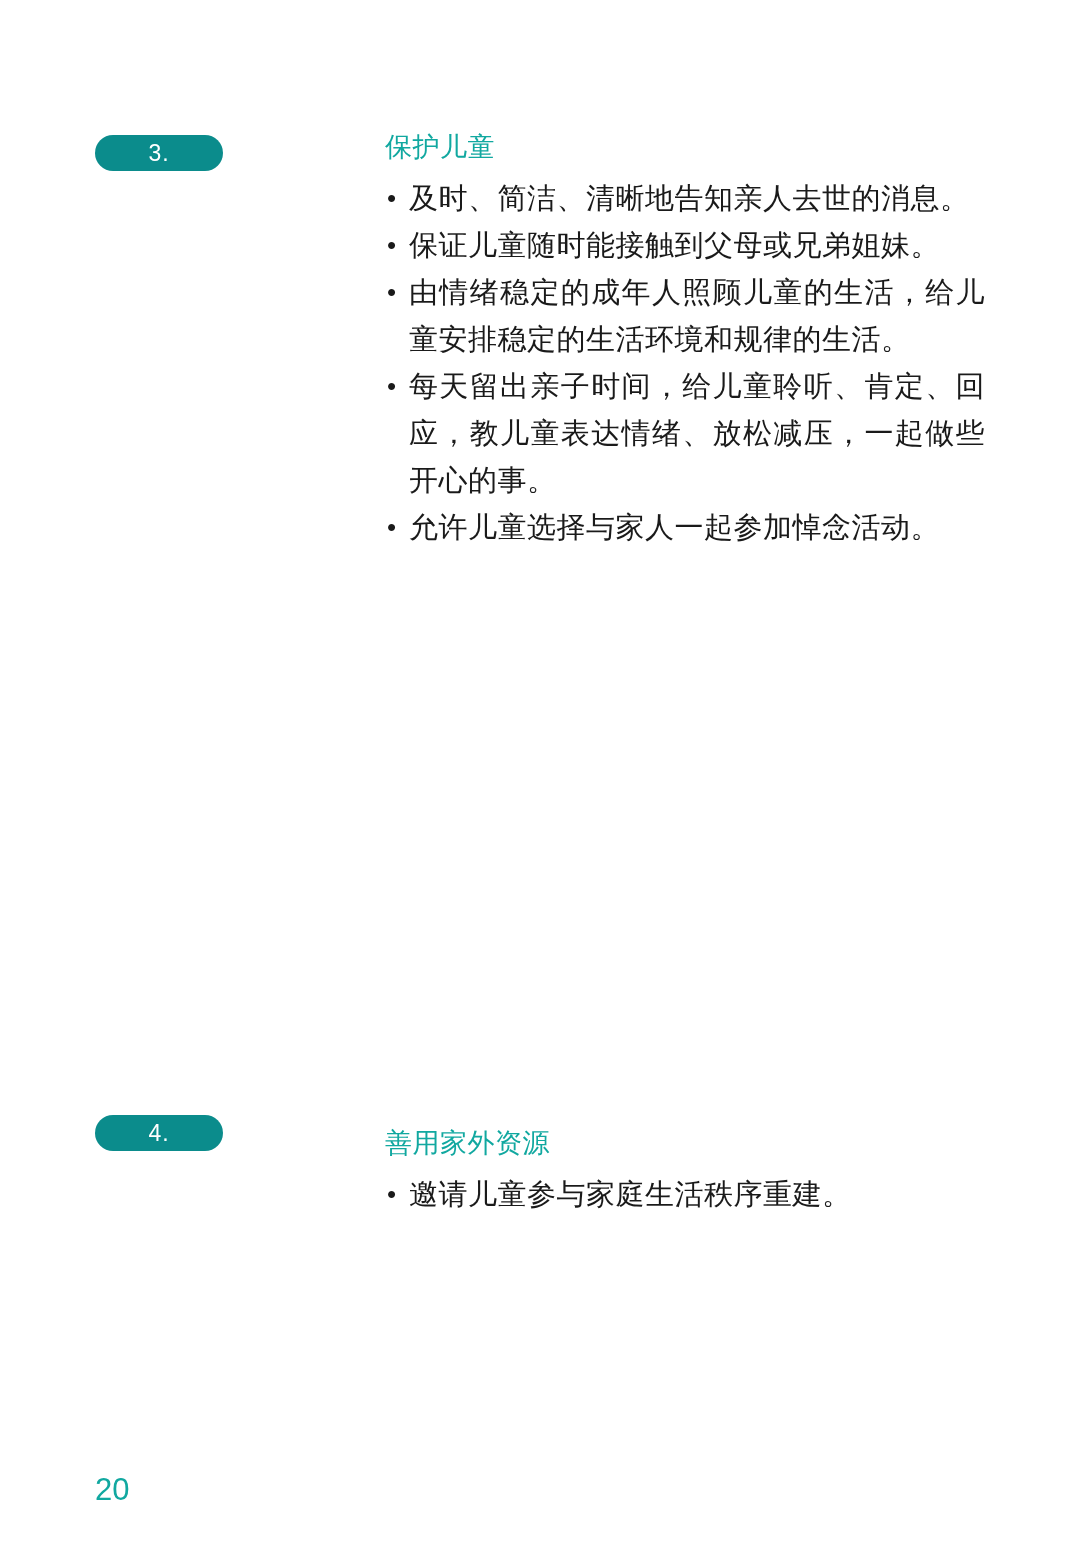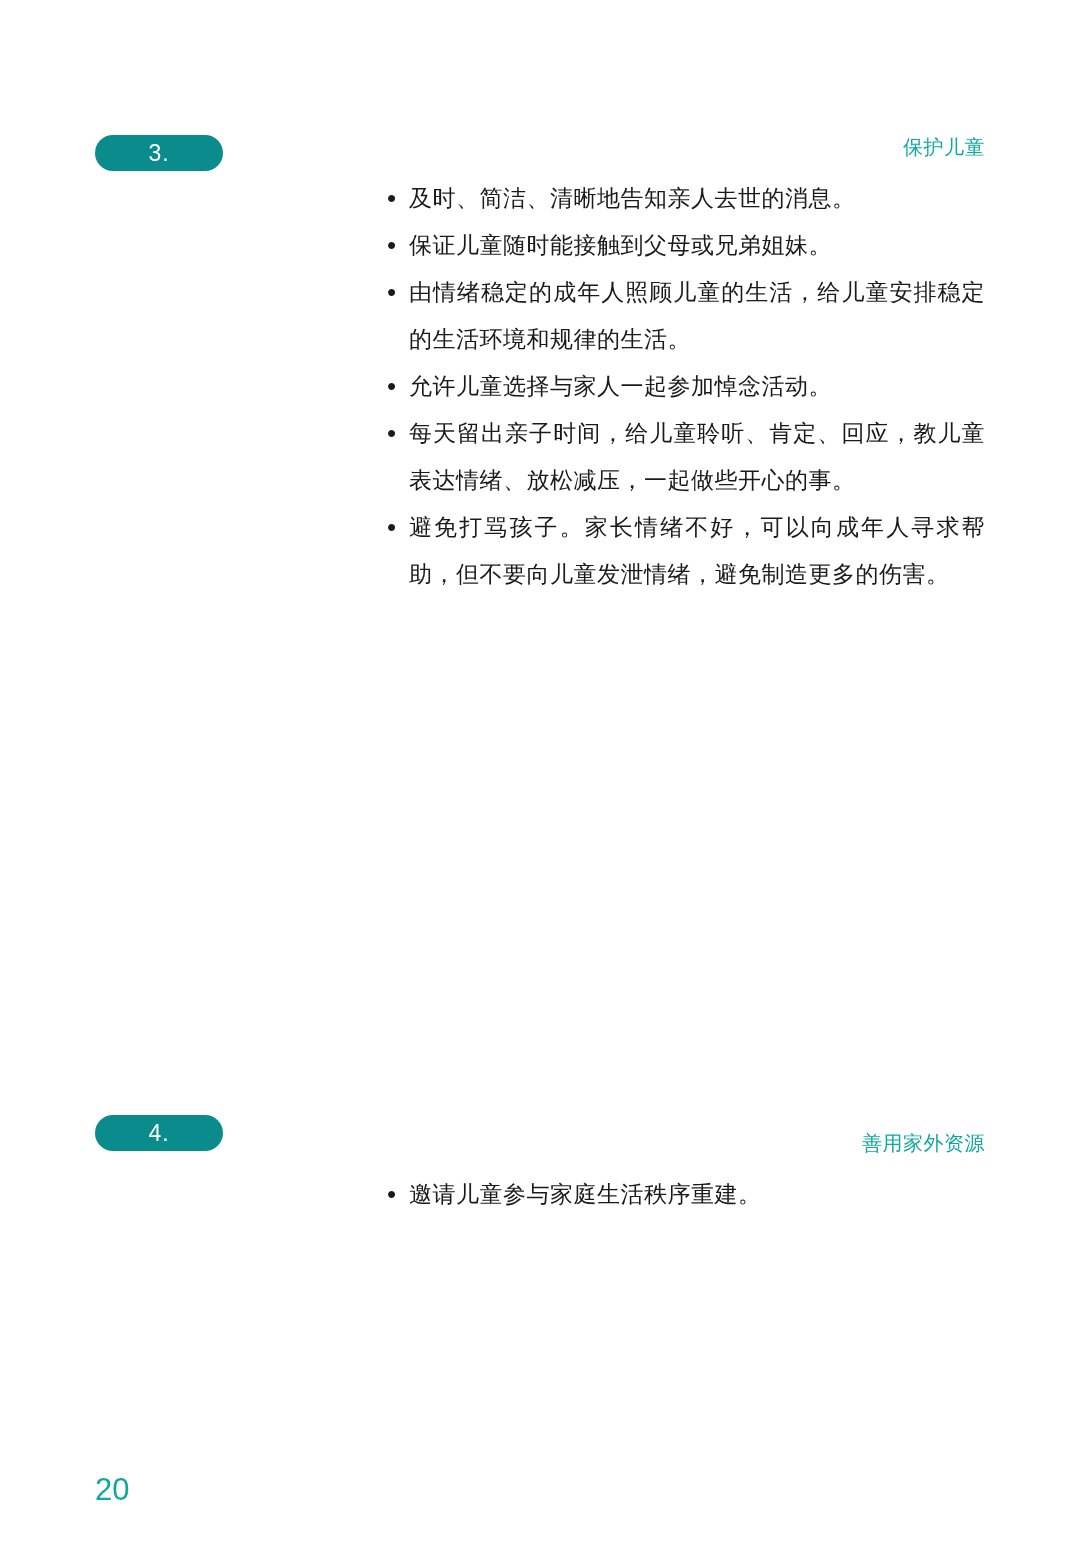--- a/index.html
+++ b/index.html
@@ -39,36 +39,35 @@
     letter-spacing: 1px;
     font-family: "Liberation Sans", sans-serif;
   }
   .body-col {
     position: absolute;
     left: 385px;
     width: 600px;
   }
   .sec-title {
     color: #11a8a0;
-    font-size: 20px;
+    font-size: 27px;
     line-height: 40px;
     font-weight: normal;
     margin: 0 0 8px 0;
     letter-spacing: 0.5px;
-    text-align: right;
   }
   .bullet-list {
     list-style: none;
     margin: 0;
     padding: 0;
   }
   .bullet-item {
     position: relative;
     color: #1a1a1a;
-    font-size: 23px;
+    font-size: 29px;
     line-height: 47px;
     letter-spacing: 0.5px;
     margin: 0 0 0 0;
     padding-left: 24px;
     text-align: justify;
     text-justify: inter-ideograph;
   }
   .bullet-item::before {
     content: "•";
     position: absolute;
@@ -94,23 +93,22 @@
 <div class="page">
 
   <div class="section" style="top:135px;">
     <div class="num-badge">3.</div>
     <div class="body-col" style="top:-8px;">
       <h2 class="sec-title">保护儿童</h2>
       <ul class="bullet-list">
         <li class="bullet-item">及时、简洁、清晰地告知亲人去世的消息。</li>
         <li class="bullet-item">保证儿童随时能接触到父母或兄弟姐妹。</li>
         <li class="bullet-item">由情绪稳定的成年人照顾儿童的生活，给儿童安排稳定的生活环境和规律的生活。</li>
+        <li class="bullet-item">每天留出亲子时间，给儿童聆听、肯定、回应，教儿童表达情绪、放松减压，一起做些开心的事。</li>
         <li class="bullet-item">允许儿童选择与家人一起参加悼念活动。</li>
-        <li class="bullet-item">每天留出亲子时间，给儿童聆听、肯定、回应，教儿童表达情绪、放松减压，一起做些开心的事。</li>
-        <li class="bullet-item">避免打骂孩子。家长情绪不好，可以向成年人寻求帮助，但不要向儿童发泄情绪，避免制造更多的伤害。</li>
       </ul>
     </div>
   </div>
 
   <div class="section" style="top:1115px;">
     <div class="num-badge">4.</div>
     <div class="body-col" style="top:-8px;margin-top:16px;">
       <h2 class="sec-title">善用家外资源</h2>
       <ul class="bullet-list">
         <li class="bullet-item">邀请儿童参与家庭生活秩序重建。</li>

